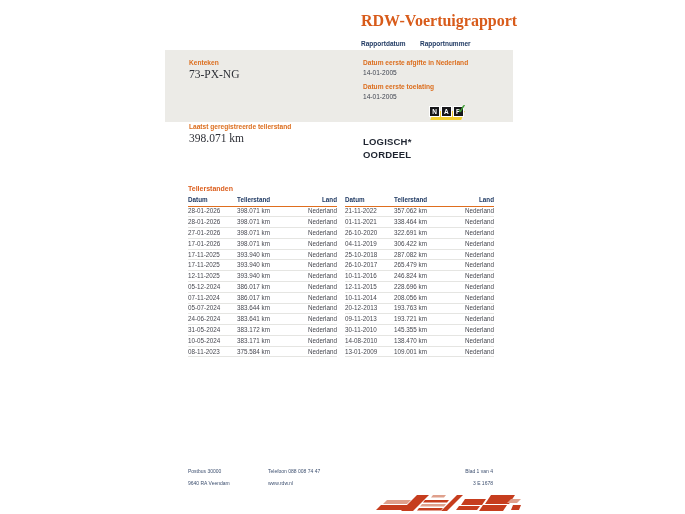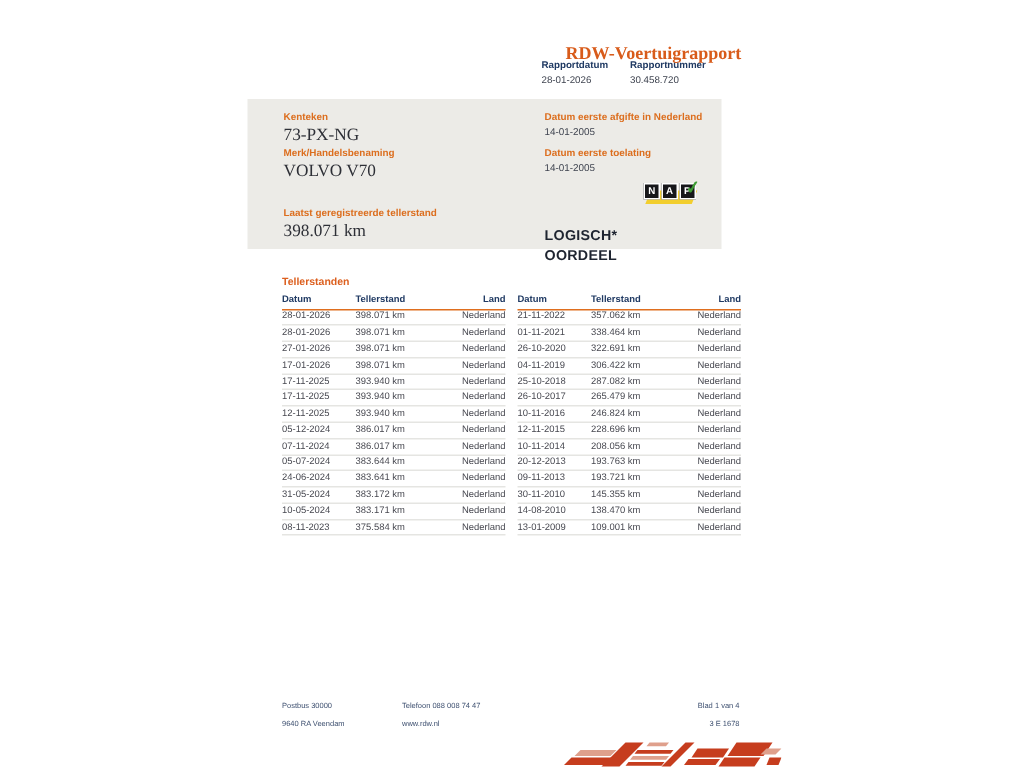--- a/index.html
+++ b/index.html
@@ -3,28 +3,28 @@
 <meta charset="utf-8">
 <style>
   html,body{margin:0;padding:0;}
   body{width:685px;height:514px;background:#ffffff;font-family:"Liberation Sans",sans-serif;position:relative;overflow:hidden;}
   .page{position:absolute;inset:0;background:#fff;}
 
   
   .logo{position:absolute;left:172px;top:12px;width:110px;height:46px;}
   .logo svg{position:absolute;left:0;top:18px;}
   .logo-text{position:absolute;left:62px;top:2px;font-family:"Liberation Serif",serif;font-size:18px;color:#1E3263;letter-spacing:1.5px;}
-  .title{position:absolute;left:361px;top:12px;margin:16px;font-family:"Liberation Serif",serif;font-weight:bold;font-size:12px;color:#D85B1A;}
+  .title{position:absolute;left:361px;top:12px;margin:0;font-family:"Liberation Serif",serif;font-weight:bold;font-size:16px;color:#D85B1A;}
   .report-meta{position:absolute;left:361px;top:40px;display:flex;}
   .meta-item{margin-right:13px;min-width:46px;}
   .meta-item .lbl{display:block;font-size:6.5px;font-weight:bold;color:#203A63;}
   .meta-item .val{display:block;font-size:6.5px;color:#3F4450;margin-top:2.5px;}
 
   
-  .summary{position:absolute;left:165px;top:66px;width:316px;height:100px;background:#ECEBE7;}
+  .summary{position:absolute;left:165px;top:50px;width:316px;height:72px;background:#ECEBE7;padding-left:32px;}
   .fld{position:absolute;}
   .fld .flbl{display:block;font-size:6.6px;font-weight:bold;color:#DC6E1E;}
   .fld .fval{display:block;font-family:"Liberation Serif",serif;font-size:11.5px;color:#2D2F36;margin-top:1.5px;}
   .fld .fval-sm{display:block;font-size:6.6px;color:#3F4450;margin-top:2.5px;}
   .f-kenteken{left:24px;top:9px;}
   .f-merk{left:24px;top:33px;}
   .f-teller{left:24px;top:73px;}
   .f-afgifte{left:198px;top:9px;}
   .f-toelating{left:198px;top:33px;}
   .oordeel{position:absolute;left:198px;top:57px;font-size:9.5px;font-weight:bold;color:#1E2430;line-height:1.4;letter-spacing:.2px;margin-top:28px;}
@@ -78,24 +78,20 @@
     <div class="meta-item">
       <span class="lbl">Rapportnummer</span>
       <span class="val">30.458.720</span>
     </div>
   </div>
 
   <section class="summary">
     <div class="fld f-kenteken">
       <span class="flbl">Kenteken</span>
       <span class="fval">73-PX-NG</span>
-    </div>
-    <div class="fld f-merk">
-      <span class="flbl">Merk/Handelsbenaming</span>
-      <span class="fval">VOLVO V70</span>
     </div>
     <div class="fld f-teller">
       <span class="flbl">Laatst geregistreerde tellerstand</span>
       <span class="fval">398.071 km</span>
     </div>
     <div class="fld f-afgifte">
       <span class="flbl">Datum eerste afgifte in Nederland</span>
       <span class="fval-sm">14-01-2005</span>
     </div>
     <div class="fld f-toelating">

